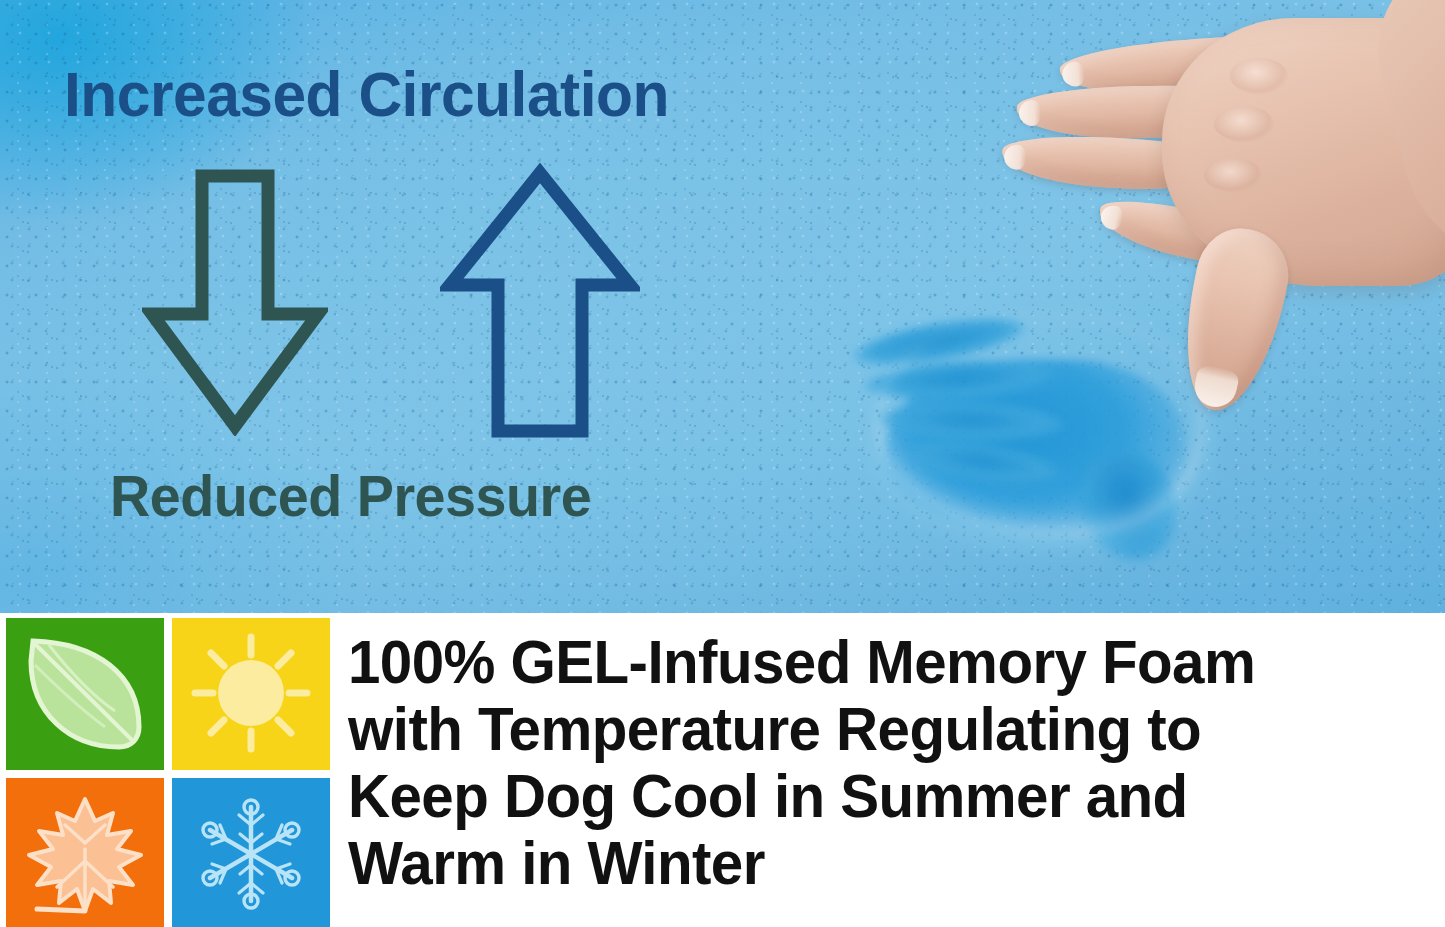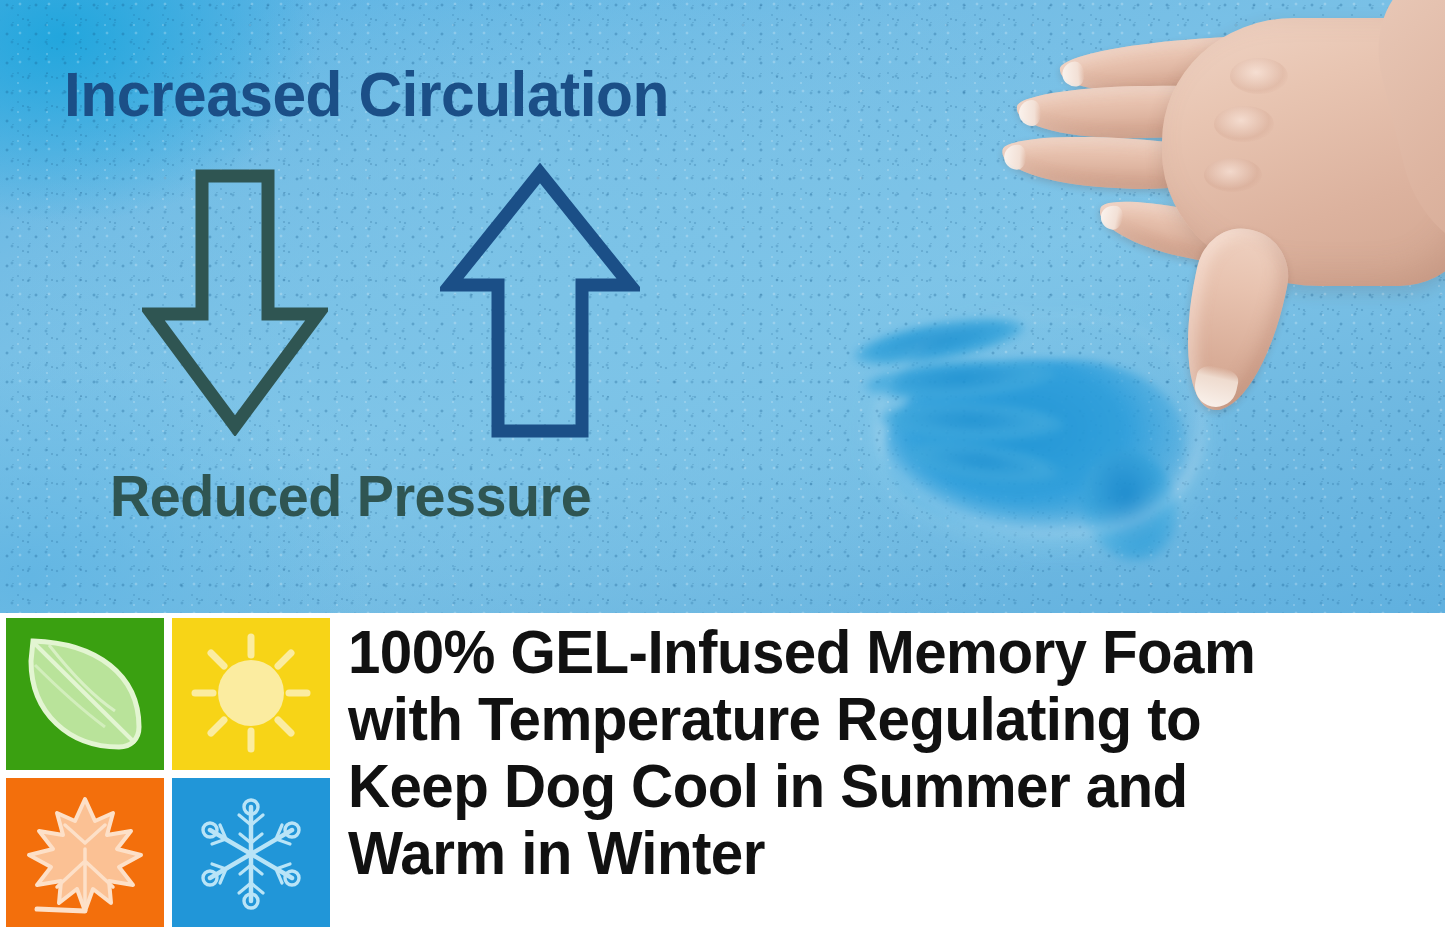--- a/index.html
+++ b/index.html
@@ -221,21 +221,21 @@
     position: relative;
     overflow: hidden;
     display: flex;
     align-items: center;
     justify-content: center;
   }
   .tile svg { display: block; }
 
   .copy {
     flex: 1;
-    padding: 6px 0 0 18px;
+    padding: 16px 0 0 18px;
     box-sizing: border-box;
   }
   .headline {
     font-family: "Liberation Sans Narrow", "Liberation Sans", sans-serif;
     font-weight: bold;
     font-size: 62px;
     line-height: 1.08;
     color: #111111;
     letter-spacing: -0.6px;
     transform: scaleX(.94);

